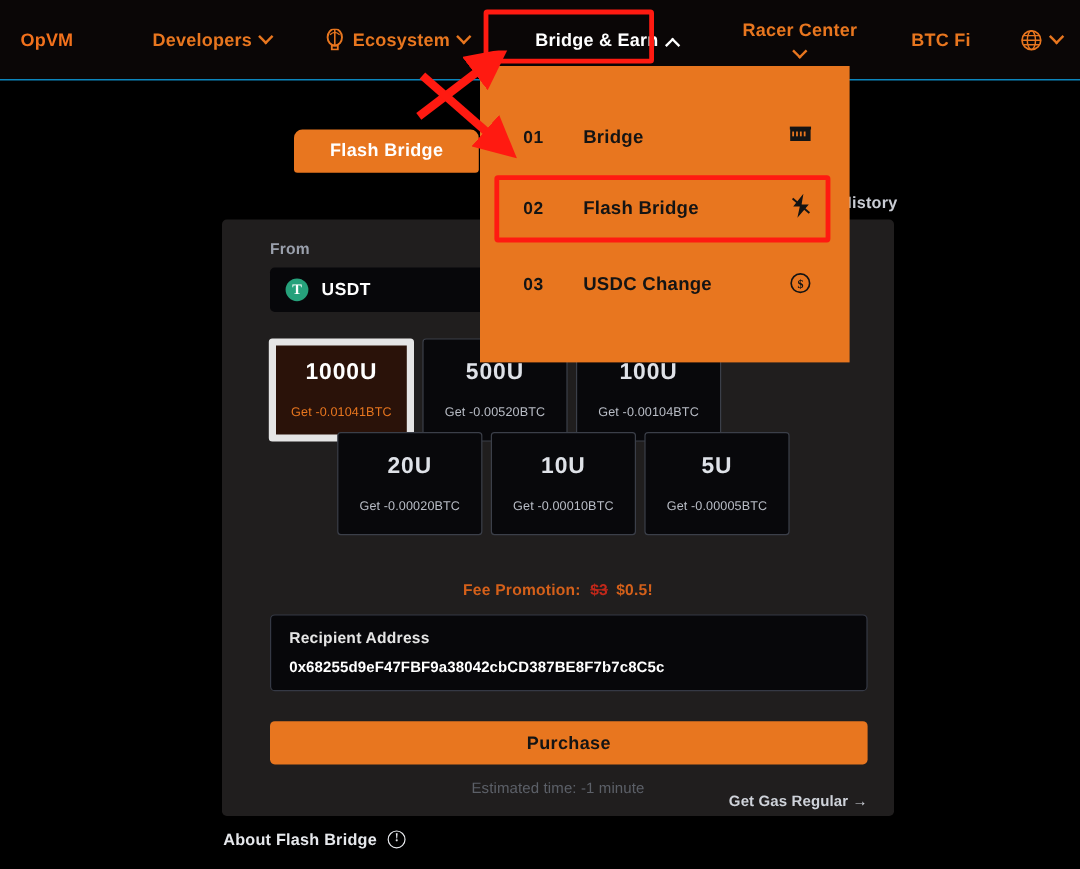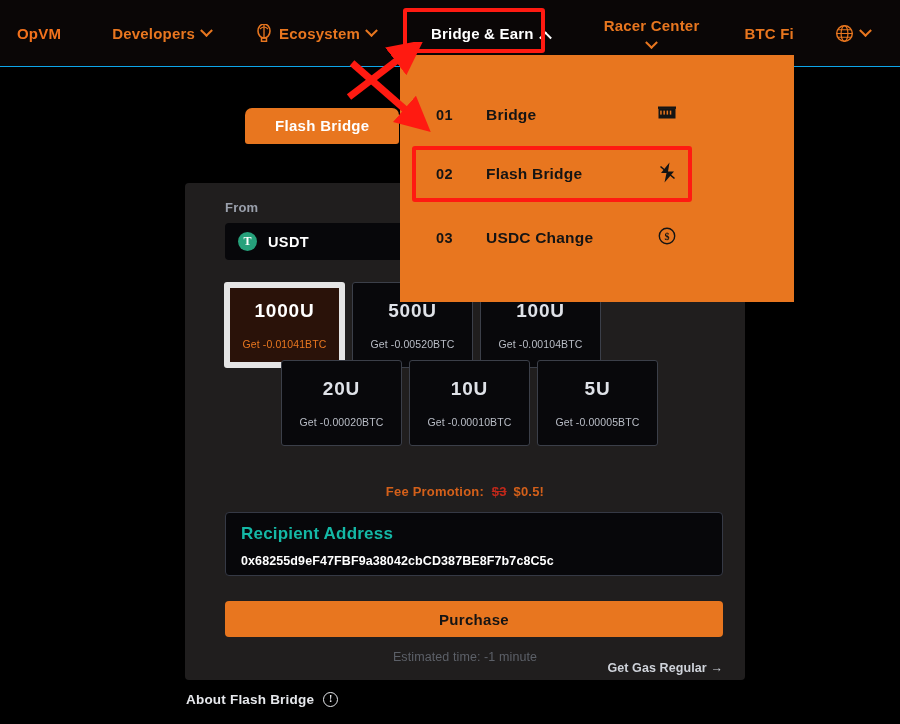--- a/index.html
+++ b/index.html
@@ -124,21 +124,21 @@
   }
   .fee-old { color: #C2281A; text-decoration: line-through; margin-left:4px;}
   .fee-new { color: #D4601A; margin-left: 3px; }
 
   .recip {
     position: absolute; left: 40px; top: 329px;
     width: 498px; height: 64px;
     background: #07070a; border: 1px solid #353945;
     border-radius: 4px; padding: 11px 15px;
   }
-  .recip-label { color: #14b8a6; font-size: 17px; font-weight: bold; letter-spacing:.2px;}
+  .recip-label { color: #e5e5e5; font-size: 13px; font-weight: bold; letter-spacing:.2px;}
   .recip-val { color: #ffffff; font-size: 12.5px; font-weight: bold; margin-top: 10px; letter-spacing:.1px;}
 
   .purchase-btn {
     position: absolute; left: 40px; top: 418px;
     width: 498px; height: 36px;
     background: #E8761F; color: #141414;
     border: none; border-radius: 4px;
     font-size: 15px; font-weight: bold; letter-spacing: .3px;
     cursor: pointer; font-family: "Liberation Sans", sans-serif;
   }
@@ -160,42 +160,42 @@
   .info-circ {
     width: 15px; height: 15px; border-radius: 50%;
     border: 1.6px solid #e6e8ec; color: #e6e8ec;
     font-size: 10px; font-weight: bold; line-height: 12px; text-align:center;
     font-family: "Liberation Serif", serif;
   }
 
   
   .dropdown {
     position: absolute; left: 400px; top: 55px;
-    width: 394px; height: 247px;
+    width: 308px; height: 247px;
     background: #E8761F; z-index: 50;
   }
   .dd-item {
     position: absolute; left: 0; width: 334px; height: 56px;
     display: flex; align-items: center; cursor: pointer;
   }
   .dd-num { position:absolute; left: 36px; color:#141414; font-size:14.5px; font-weight:bold; letter-spacing:.5px;}
   .dd-label { position:absolute; left: 86px; color:#141414; font-size:15.5px; font-weight:bold; letter-spacing:.2px;}
   .dd-icon { position:absolute; left: 258px; color:#141414; }
 </style>
 </head>
 <body>
 
 <div id="root">
 
   <div class="navbar">
     <div class="nav-item brand" style="margin-left:17px;">
       <span>OpVM</span>
     </div>
 
-    <div class="nav-item" style="margin-left:51px;">
+    <div class="nav-item" style="margin-left:66px;">
       <span>Developers</span>
       <span class="nav-chev"></span>
     </div>
 
     <div class="nav-item" style="margin-left:45px;">
       <span class="eco-icon">
         <svg width="16" height="18" viewBox="0 0 16 18">
           <ellipse cx="8" cy="7" rx="6" ry="7" fill="none" stroke="#E8761F" stroke-width="1.6"></ellipse>
           <path d="M8 0 L8 14" stroke="#E8761F" stroke-width="1.3"></path>
           <path d="M4 5 Q8 1 12 5" stroke="#E8761F" stroke-width="1.1" fill="none"></path>

